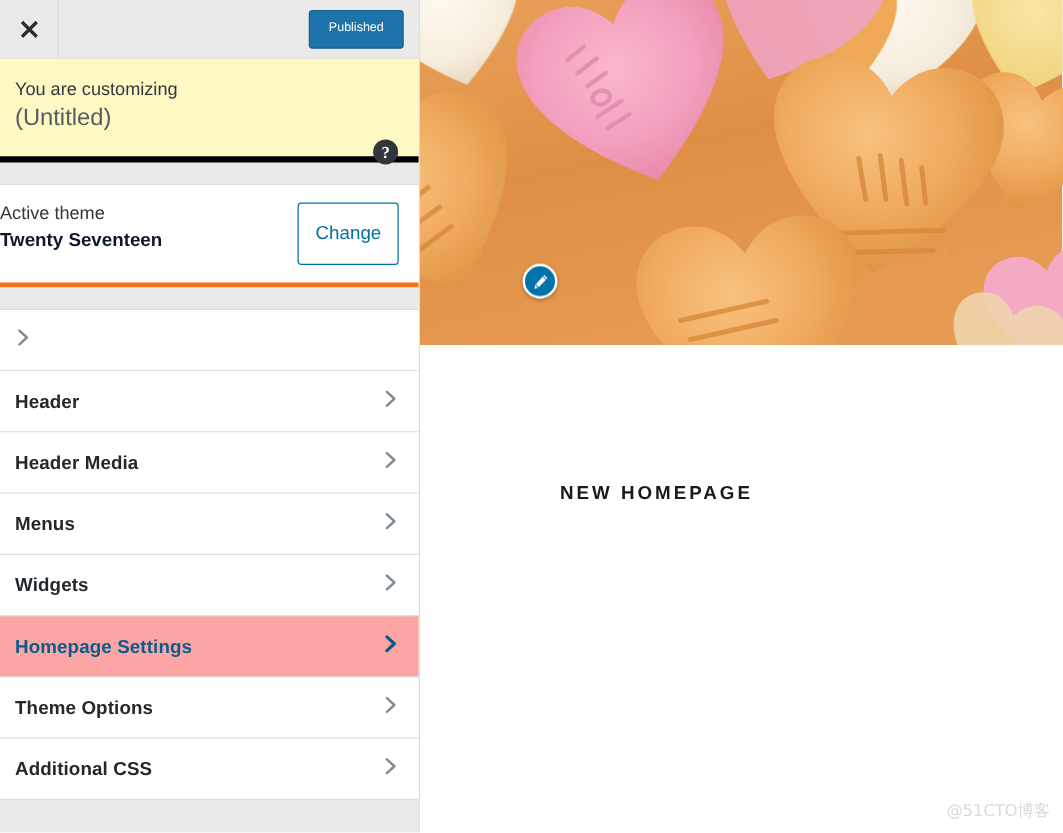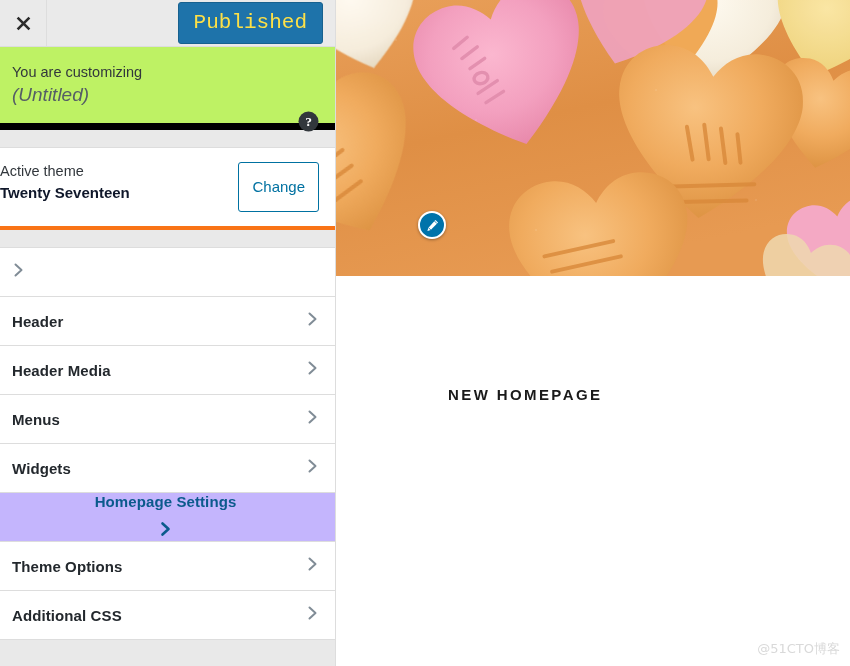--- a/index.html
+++ b/index.html
@@ -57,53 +57,52 @@
   }
   .close-btn svg { display:block; }
   .header-spacer { flex: 1 1 auto; }
   .publish-wrap {
     display: flex;
     align-items: center;
     padding-right: 12px;
   }
   .publish-btn {
     background: #1e73aa;
-    color: #fde047;
+    color: #ffffff;
     border: 1px solid #17618f;
     border-radius: 3px;
-    font-size: 21px;
+    font-size: 10px;
     line-height: 1;
     padding: 9px 15px 10px;
-    font-family: Liberation Mono, monospace;
+    font-family: Liberation Sans, sans-serif;
     cursor: default;
     white-space: nowrap;
   }
 
   
   .customizing-block {
-    background: #bef264;
-    border-bottom: 7px solid #000000;
+    background: #fef9c3;
+    border-bottom: 5px solid #000000;
     padding: 16px 16px 14px 12px;
     position: relative;
     height: 83px;
     box-sizing: border-box;
   }
   .customizing-label {
     font-size: 14.5px;
     color: #32373c;
     line-height: 1.3;
     margin: 0 0 1px 0;
   }
   .customizing-title {
     font-size: 19px;
     color: #555d66;
     line-height: 1.3;
     margin: 0;
     font-weight: 400;
-    font-style: italic;
   }
   .help-icon {
     position: absolute;
     top: 64px;
     right: 16px;
     width: 21px;
     height: 21px;
     cursor: pointer;
   }
 
@@ -166,22 +165,21 @@
     cursor: pointer;
   }
   .section-item .label {
     font-size: 15px;
     color: #23282d;
     font-weight: bold;
     letter-spacing: 0.1px;
     flex: 1 1 auto;
   }
   .section-item.active {
-    background: #c4b5fd;
-    flex-direction: column;
+    background: #fca5a5;
   }
   .section-item.active .label {
     color: #0b5a8c;
   }
   .chev {
     flex: 0 0 auto;
     display: block;
   }
   .chev path { stroke: #808c96; }
   .section-item.active .chev path { stroke: #0b5a8c; stroke-width: 2.6; }

